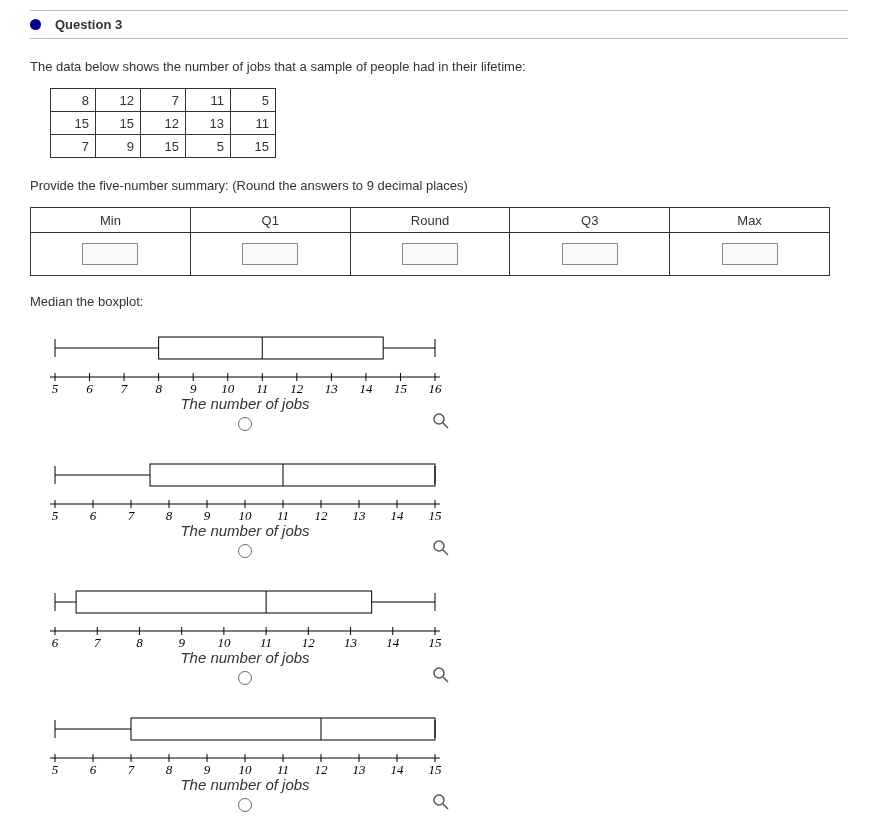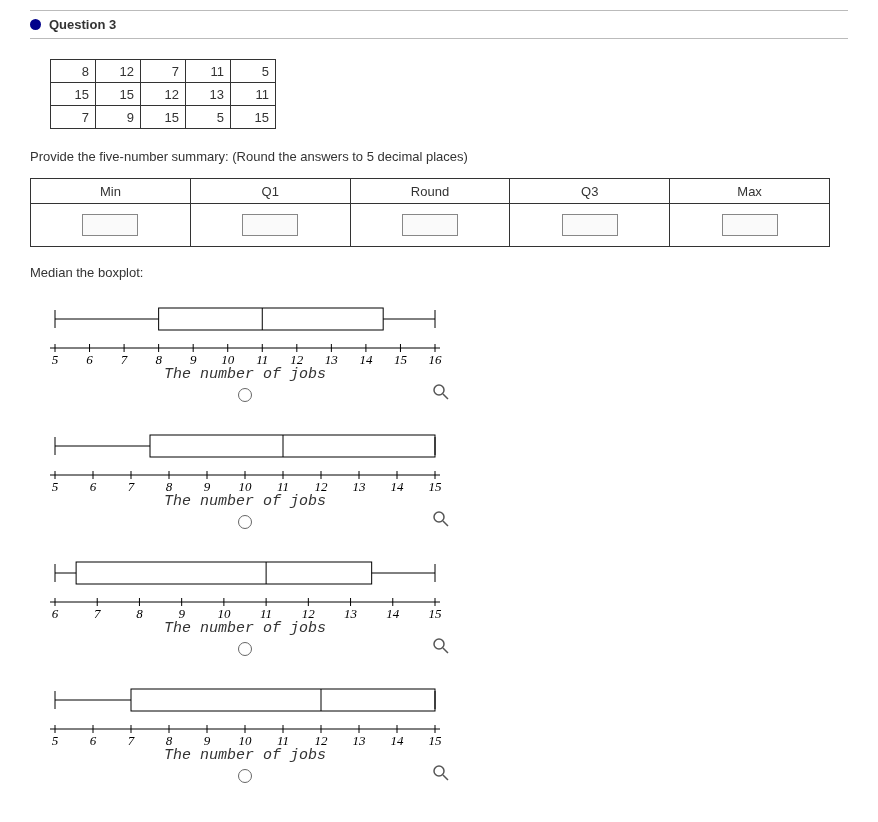--- a/index.html
+++ b/index.html
@@ -9,21 +9,21 @@
     margin: 0;
     padding: 10px 30px;
     background: #fff;
   }
   .qhead {
     border-top: 1px solid #bbb;
     border-bottom: 1px solid #bbb;
     padding: 6px 0;
     display: flex;
     align-items: center;
-    gap: 8px;
+    gap: 14px;
     margin-bottom: 20px;
   }
   .bullet {
     width: 11px;
     height: 11px;
     border-radius: 50%;
     background: #00008b;
   }
   .qtitle {
     font-weight: bold;
@@ -64,21 +64,21 @@
   }
   .boxplot-block {
     margin: 18px 0 0 0;
     width: 430px;
     display: flex;
     flex-direction: column;
     align-items: center;
   }
   .boxplot-svg { display:block; }
   .axis-label-row {
-    font-family: Liberation Mono, monospace;
+    font-family: Liberation Sans, sans-serif;
     font-style: italic;
     font-size: 15px;
     text-align: right;
     margin-top: -2px;
   }
   .controls-row {
     width: 100%;
     position: relative;
     height: 24px;
     display: flex;
@@ -102,20 +102,21 @@
 </head>
 <body>
 
 <div class="main">
 
   <div class="qhead">
     <div class="bullet"></div>
     <div class="qtitle">Question 3</div>
   </div>
 
+  <div class="prompt">The data below shows the number of jobs that a sample of people had in their lifetime:</div>
 
   <table class="data-table">
     <tbody>
         <tr>
       <td>8</td>
       <td>12</td>
       <td>7</td>
       <td>11</td>
       <td>5</td>
     </tr>
@@ -129,21 +130,21 @@
     <tr>
       <td>7</td>
       <td>9</td>
       <td>15</td>
       <td>5</td>
       <td>15</td>
     </tr>
   </tbody>
     </table>
 
-  <div class="prompt">Provide the five-number summary: (Round the answers to 5 decimal places)</div>
+  <div class="prompt">Provide the five-number summary: (Round the answers to 9 decimal places)</div>
 
   <div class="summary-wrap">
     <table class="summary-table">
       <tbody>
           <tr>
         <td>Min</td>
         <td>Q1</td>
         <td>Round</td>
         <td>Q3</td>
         <td>Max</td>

